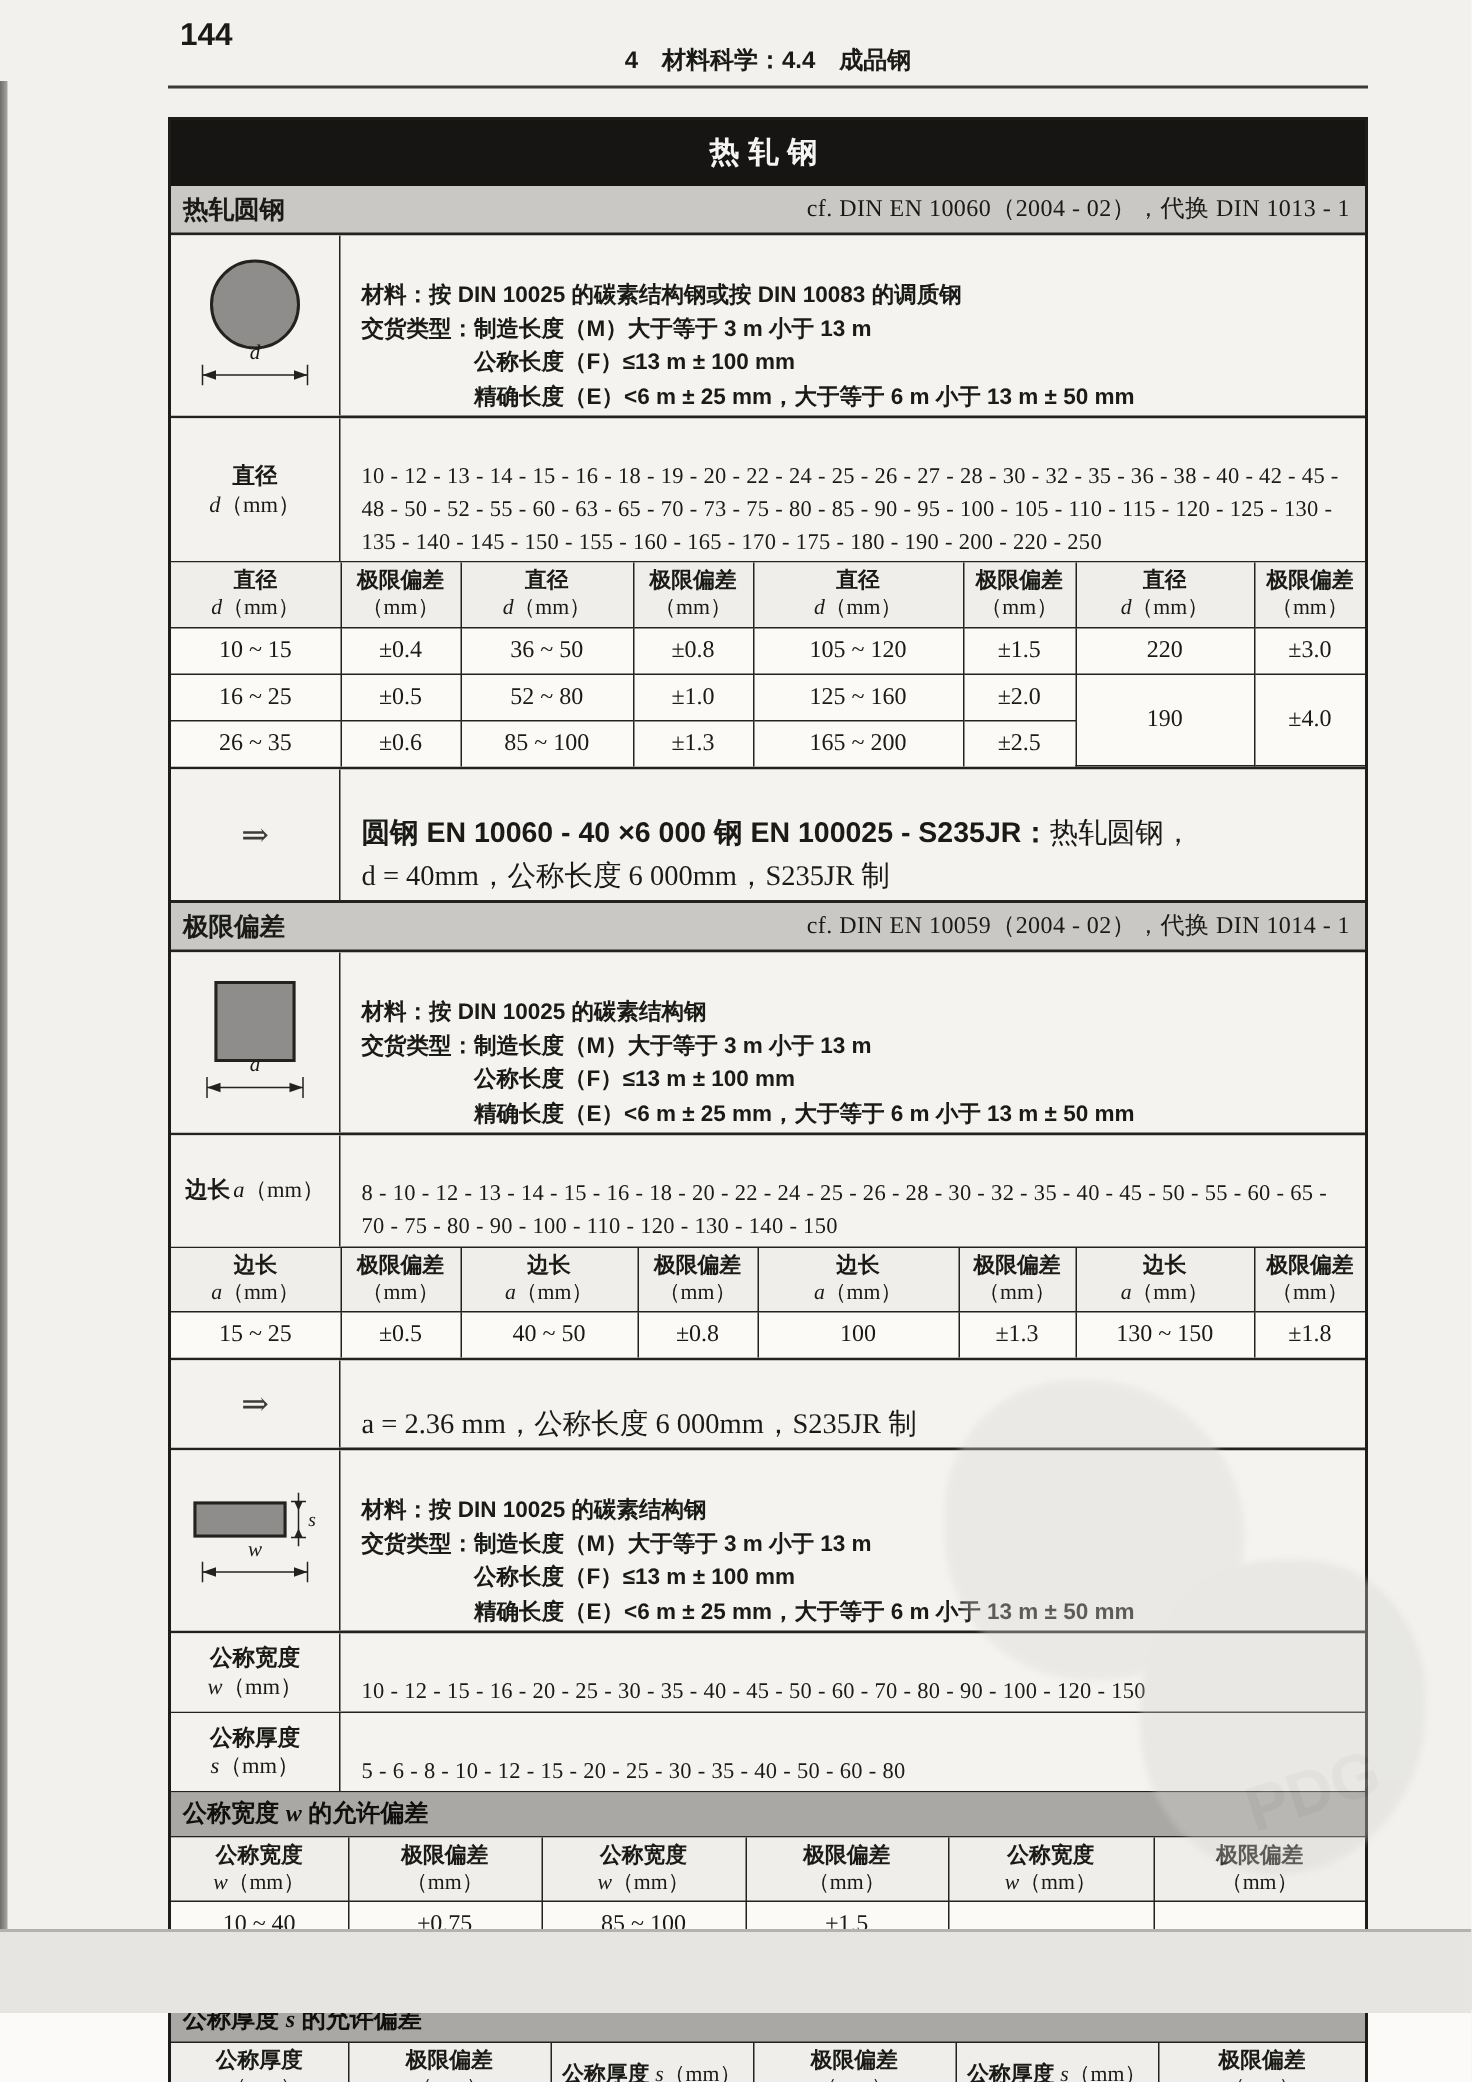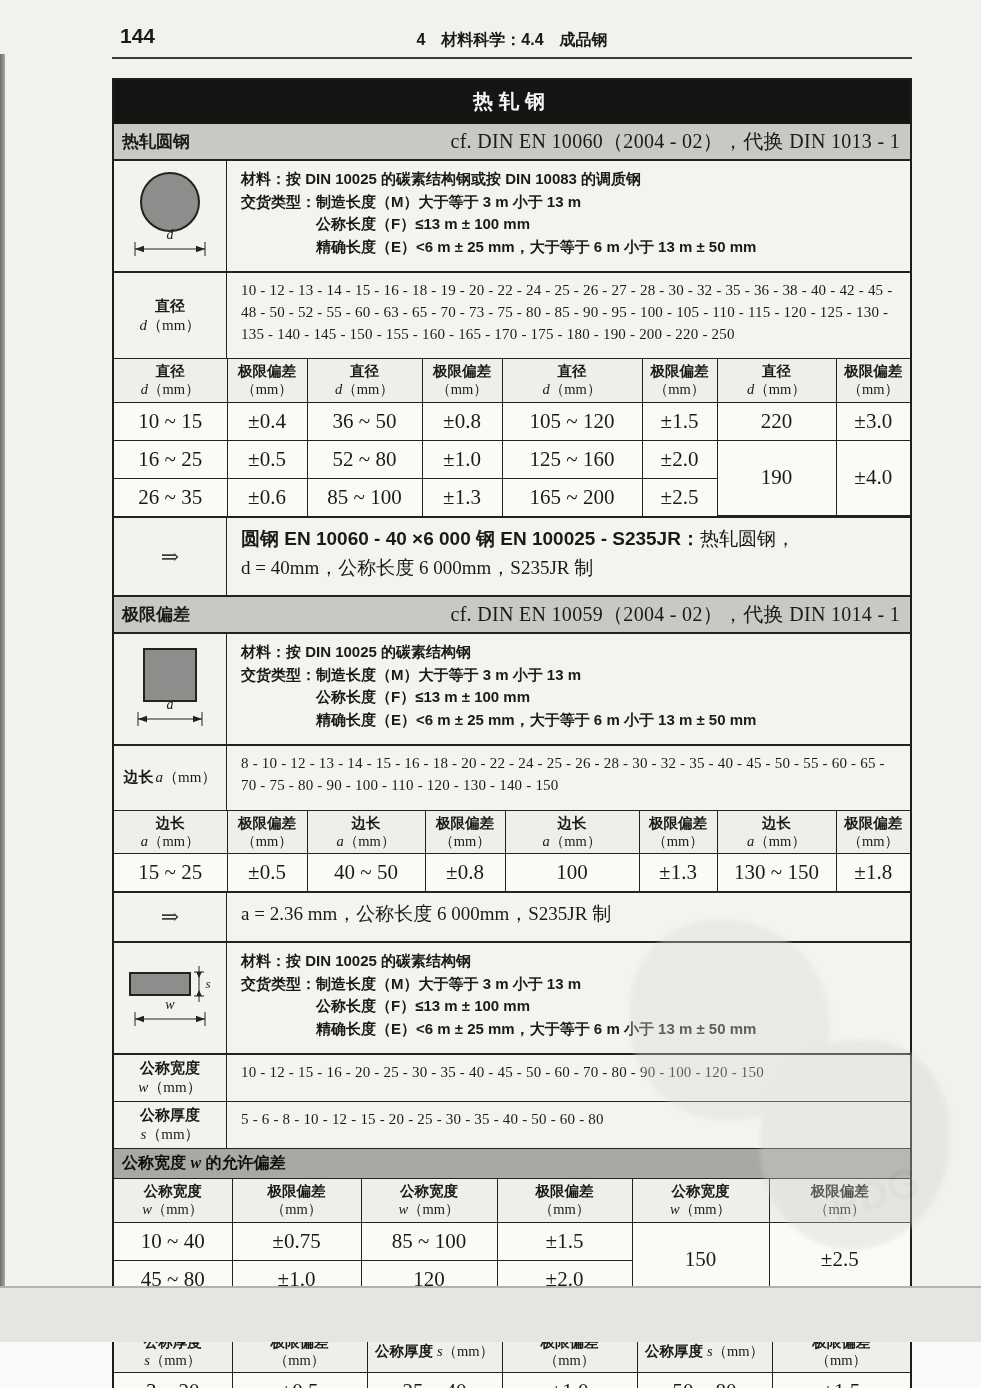--- a/index.html
+++ b/index.html
@@ -8,48 +8,48 @@
     position:relative;
     background:#fbfaf8;
     font-family:"Liberation Serif","DejaVu Serif",serif;
     color:#1a1a18;
     overflow:hidden;
   }
   .scan-page { position:absolute; left:0; top:0; width:981px; height:1288px; background:#f2f1ee; }
   .left-edge { position:absolute; left:0; top:54px; width:5px; height:1234px; background:linear-gradient(90deg,#6f6e6c,#a7a6a4); }
   .bottom-band { position:absolute; left:0; top:1288px; width:981px; height:54px; background:#e7e5e2; box-shadow:0 -2px 0 #b3b2af; }
 
-  .page-number { position:absolute; left:120px; top:24px; font-family:"Liberation Sans","DejaVu Sans",sans-serif; font-weight:bold; font-size:21px; }
+  .page-number { position:absolute; left:120px; top:12px; font-family:"Liberation Sans","DejaVu Sans",sans-serif; font-weight:bold; font-size:21px; }
   .chapter-header { position:absolute; left:112px; top:30px; width:800px; text-align:center; font-family:"Liberation Sans","DejaVu Sans",sans-serif; font-weight:bold; font-size:16px; }
   .header-rule { position:absolute; left:112px; top:57px; width:800px; height:2px; background:#3a3a38; }
 
   .sheet { position:absolute; left:112px; top:78px; width:800px; border:2px solid #1e1d1b; background:#f6f5f2; }
   .titlebar { background:#161514; color:#f4f4f2; text-align:center; font-family:"Liberation Sans","DejaVu Sans",sans-serif; font-weight:bold; font-size:20px; letter-spacing:6px; padding:8px 0 9px; }
   .sec-head { display:flex; justify-content:space-between; align-items:center; background:#c9c8c5; border-bottom:2px solid #23221f; padding:4px 10px 4px 8px; min-height:30px; }
   .sec-title { font-family:"Liberation Sans","DejaVu Sans",sans-serif; font-weight:bold; font-size:17px; }
-  .sec-ref { font-size:20px; letter-spacing:.3px; }
+  .sec-ref { font-size:16px; letter-spacing:.3px; }
 
   .frow { display:flex; border-bottom:2px solid #23221f; background:#f4f3f0; }
   .frow.thin { border-bottom-width:1px; }
   .lcell { flex:0 0 113px; border-right:1px solid #23221f; display:flex; flex-direction:column; align-items:center; justify-content:center; text-align:center; padding:4px 2px; background:#f3f2ef; }
-  .ccell { flex:1; padding:7px 12px 13px 14px; }
+  .ccell { flex:1; padding:7px 12px 1px 14px;margin-top:22px; }
   .lcell .lbl { font-family:"Liberation Sans","DejaVu Sans",sans-serif; font-weight:bold; font-size:15px; }
   .lcell .sub { font-size:15px; }
   .var { font-style:italic; font-family:"Liberation Serif","DejaVu Serif",serif; }
 
   .mat-block { font-family:"Liberation Sans","DejaVu Sans",sans-serif; font-weight:600; font-size:15px; line-height:1.5; }
   .delivery { display:flex; }
   .delivery .dlabel { white-space:nowrap; }
   .values-text { font-size:15px; line-height:1.45; letter-spacing:.2px; }
 
   table.tol { width:100%; border-collapse:collapse; table-layout:fixed; }
   .tol th,.tol td { border:1px solid #23221f; text-align:center; vertical-align:middle; }
   .tol th { background:#efeeea; font-weight:normal; font-size:14.5px; line-height:1.25; padding:3px 0; }
   .tol th .h1 { font-family:"Liberation Sans","DejaVu Sans",sans-serif; font-weight:bold; }
-  .tol td { background:#fbfaf7; font-size:21px; padding:6px 0; }
+  .tol td { background:#fbfaf7; font-size:16px; padding:6px 0; }
   .tol tr :first-child { border-left:none; }
   .tol tr :last-child { border-right:none; }
   .tol tr:first-child th { border-top:none; }
   .tol tr:last-child td { border-bottom:none; }
   .tbl-wrap { border-bottom:2px solid #23221f; }
 
   .example .lcell { justify-content:center; }
   .arrow-glyph { font-size:22px; color:#3c3b39; line-height:1; }
   .example-text { font-size:19px; line-height:1.5; }
   .example-text .exb { font-family:"Liberation Sans","DejaVu Sans",sans-serif; font-weight:bold; }

